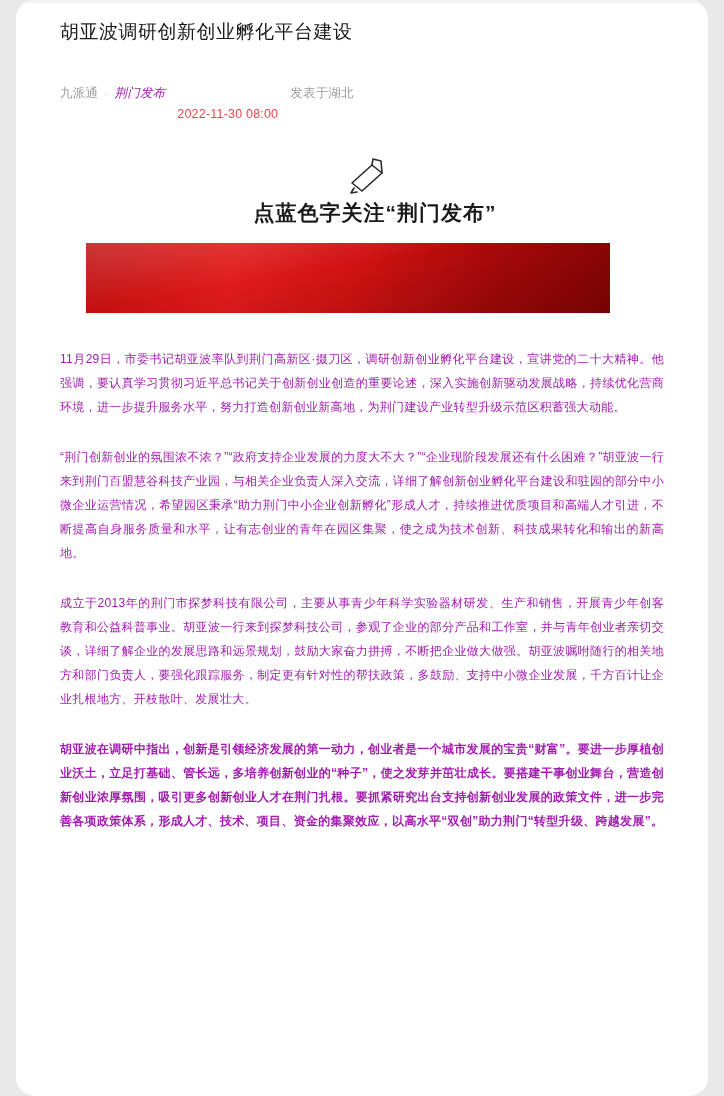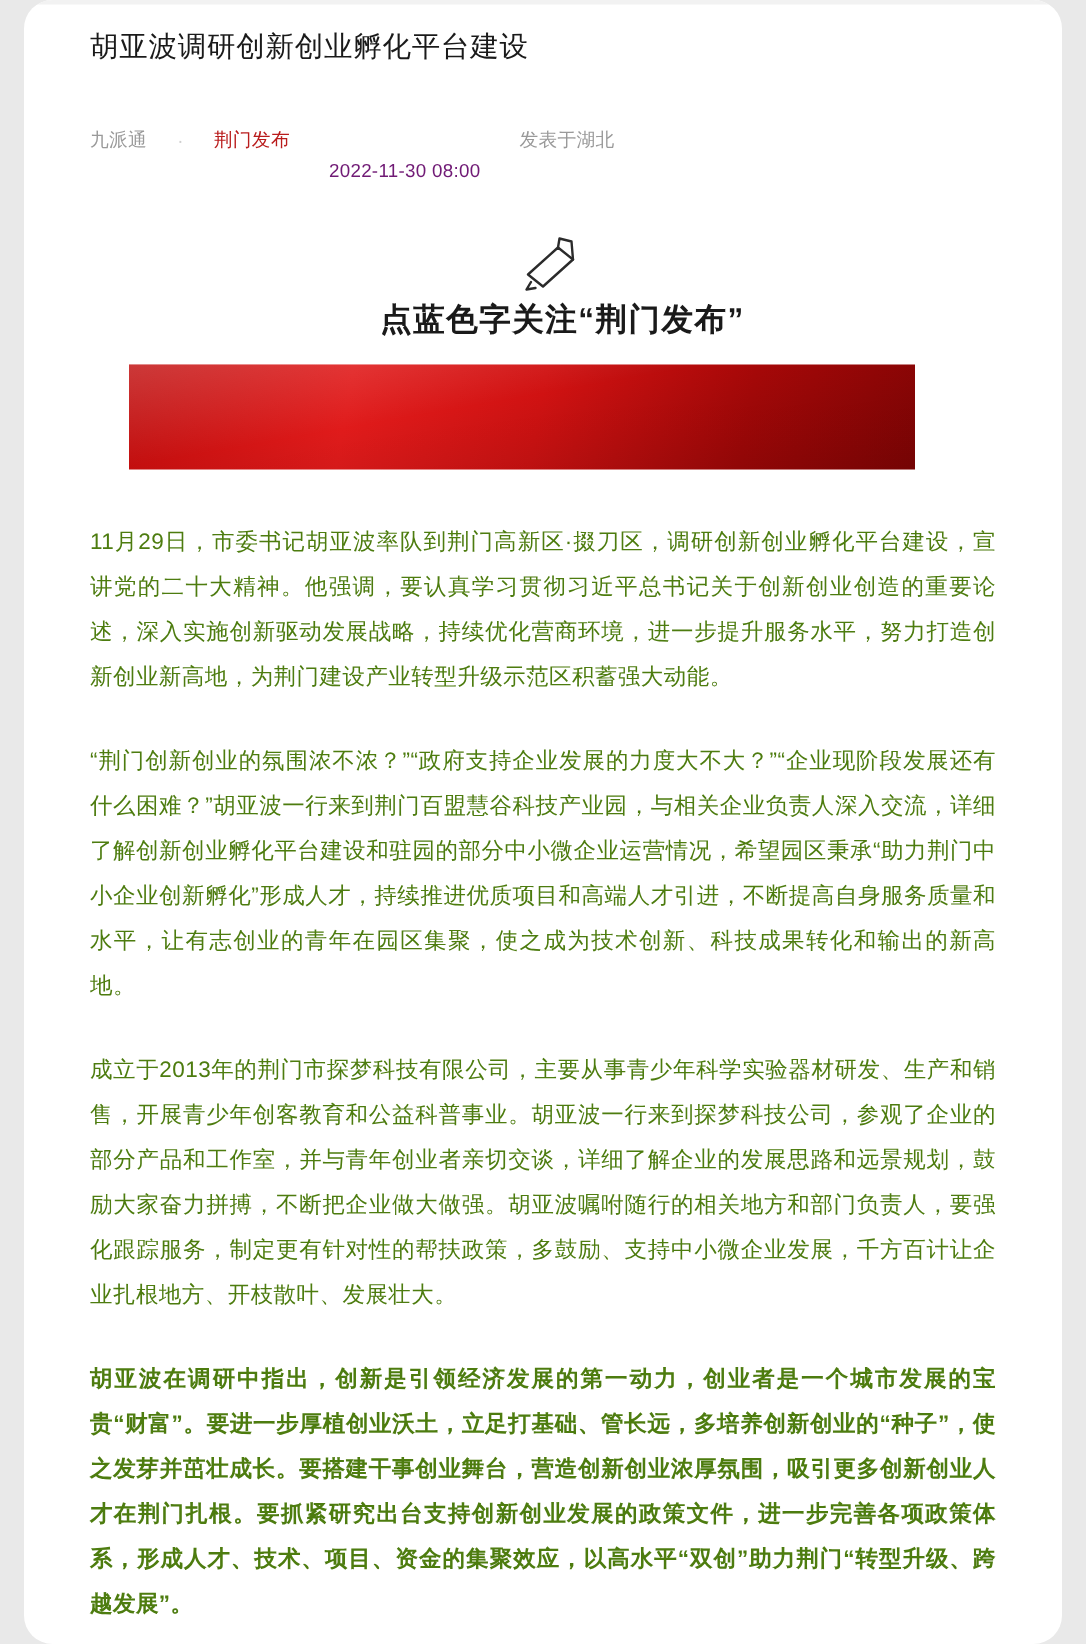--- a/index.html
+++ b/index.html
@@ -40,34 +40,35 @@
     margin: 0;
     padding-top: 18px;
     line-height: 1.5;
   }
   .meta-row {
     margin-top: 20px;
     font-size: 12.5px;
     color: #9a9a9a;
     display: flex;
     align-items: center;
-    gap: 20px;
+    gap: 6px;
     letter-spacing: 0.2px;
   }
   .meta-source {
     color: #9a9a9a;
   }
   .meta-sep {
     color: #cfcfcf;
   }
   .meta-account {
-    color: #b91c1c;
+    color: #a21caf;
+    font-style: italic;
   }
   .meta-time {
-    color: #701a75;
+    color: #ef4444;
     margin-left: 6px;
     margin-top: 40px;
   }
   .meta-location {
     color: #9a9a9a;
     margin-left: 6px;
   }
 
   .attention-row {
     margin-top: 34px;
@@ -103,23 +104,23 @@
     content: "";
     position: absolute;
     left: 0; top: 0; right: 0; bottom: 0;
     background: linear-gradient(170deg, rgba(255,255,255,0.18) 0%, rgba(255,255,255,0) 42%, rgba(0,0,0,0.18) 100%);
   }
 
   .body-text {
     margin-top: 34px;
   }
   .body-text p {
-    font-size: 15px;
+    font-size: 12px;
     line-height: 2.0;
-    color: #4d7c0f;
+    color: #a21caf;
     margin: 0 0 26px 0;
     text-align: justify;
     letter-spacing: 0.3px;
   }
   .body-text p:last-child {
     margin-bottom: 0;
     font-weight: bold;
   }
 </style>
 </head>

